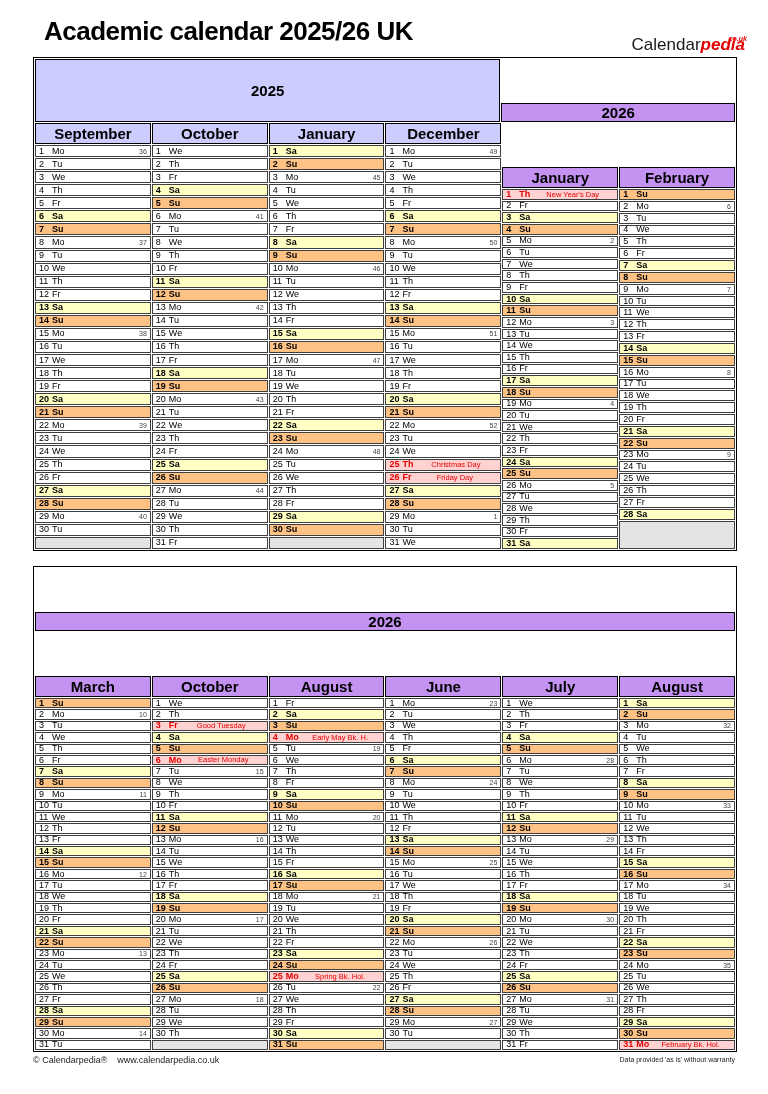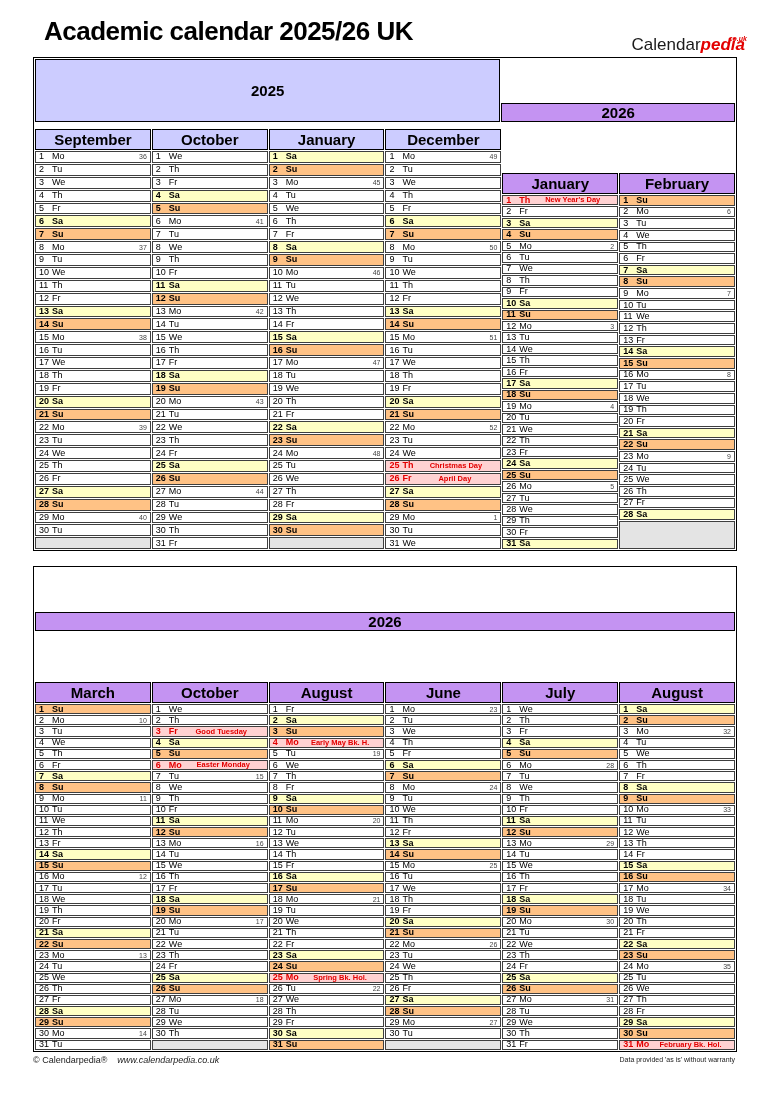--- a/index.html
+++ b/index.html
@@ -17,21 +17,21 @@
   .logo-line { position:relative; font-size:17px; line-height:19px; white-space:nowrap; }
   .logo-cal { color:#1a1a1a; }
   .logo-pedia { color:var(--c-red,#e30000); font-weight:bold; font-style:italic; }
   .logo-sup { position:absolute; top:-6px; right:-2px; font-size:7px; font-weight:bold; color:var(--c-red,#e30000); font-style:italic; }
   .logo-tag { font-size:7.5px; color:#555; margin-top:16px; }
 
   
   .cal-table {
     position:absolute; left:33px; width:700px;
     border:1px solid #000; background:#fff; padding:1px;
-    display:flex; flex-direction:column; gap:7px; box-sizing:content-box;
+    display:flex; flex-direction:column; gap:1px; box-sizing:content-box;
   }
   .table-top { top:57px; height:490px; }
   .table-bottom { top:566px; height:482px; }
   .year-row { display:flex; gap:1px; flex:0 0 21px; }
   .year-box {
     border:1px solid #000; display:flex; align-items:center; justify-content:center;
     font-size:15px; font-weight:bold; flex-basis:0;
   }
   .months-row { display:flex; gap:1px; flex:1 1 auto; min-height:0; }
   .month-col { flex:1 1 0; display:flex; flex-direction:column; gap:1px; min-width:0; }
@@ -42,29 +42,29 @@
   .lavender { background:var(--c-lav,#ccccff); }
   .purple   { background:var(--c-pur,#c493f2);margin-top:44px; }
   .day-cell {
     flex:1 1 0; min-height:0; border:1px solid #3f3f3f; background:#fff;
     display:flex; align-items:center; font-size:9px; line-height:1; padding:0 2px;
     white-space:nowrap; overflow:hidden;
   }
   .day-num { flex:0 0 13px; padding-left:1px; }
   .day-wd  { flex:0 0 auto; }
   .day-wk  { margin-left:auto; font-size:7px; color:#444; padding-right:1px; font-weight:normal; }
-  .day-hol { flex:1 1 auto; text-align:center; font-size:7.5px; font-weight:bold; color:var(--c-red,#e30000); }
+  .day-hol { flex:1 1 auto; text-align:center; font-size:7.5px; font-weight:normal; color:var(--c-red,#e30000); }
   .sat { background:var(--c-sat,#ffffc4); font-weight:bold; }
   .sun { background:var(--c-sun,#ffc285); font-weight:bold; }
   .hol { background:var(--c-holbg,#ffd2d2); }
   .hol .day-num, .hol .day-wd { color:var(--c-red,#e30000); font-weight:bold; }
   .empty { background:var(--c-emp,#e4e4e4); }
 
   .footer-left { position:absolute; left:33px; top:1055px; font-size:9px; color:#222; }
-  .footer-url { margin-left:10px;font-style:italic; }
+  .footer-url { margin-left:10px; }
   .footer-right { position:absolute; right:33px; top:1056px; font-size:7px; color:#222; }
 </style>
 </head>
 <body>
 
 <div class="page-title">Academic calendar 2025/26 UK</div>
 
 <div class="logo">
   <div class="logo-line">
     <span class="logo-cal">Calendar</span><span class="logo-pedia">pedia</span>
@@ -570,21 +570,21 @@
           <span class="day-wd">We</span>
         </div>
         <div class="day-cell hol">
           <span class="day-num">25</span>
           <span class="day-wd">Th</span>
           <span class="day-hol">Christmas Day</span>
         </div>
         <div class="day-cell hol">
           <span class="day-num">26</span>
           <span class="day-wd">Fr</span>
-          <span class="day-hol">April Day</span>
+          <span class="day-hol">Friday Day</span>
         </div>
         <div class="day-cell sat">
           <span class="day-num">27</span>
           <span class="day-wd">Sa</span>
         </div>
         <div class="day-cell sun">
           <span class="day-num">28</span>
           <span class="day-wd">Su</span>
         </div>
         <div class="day-cell">

